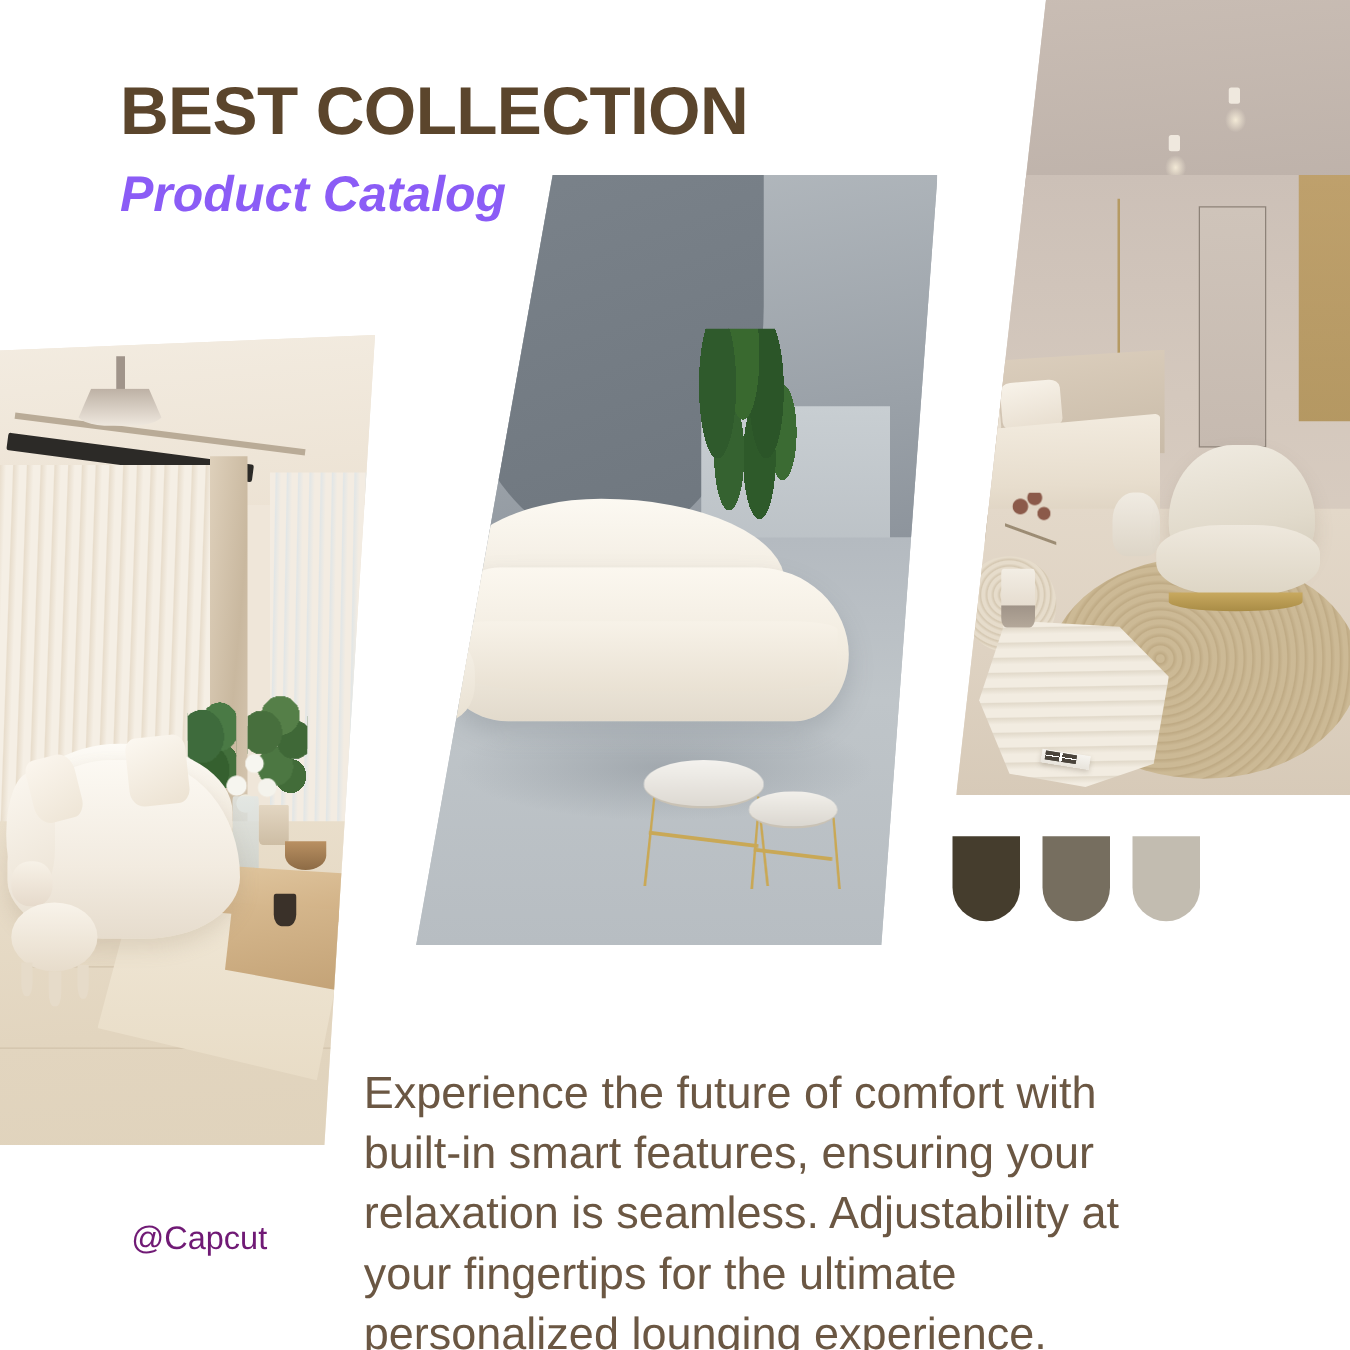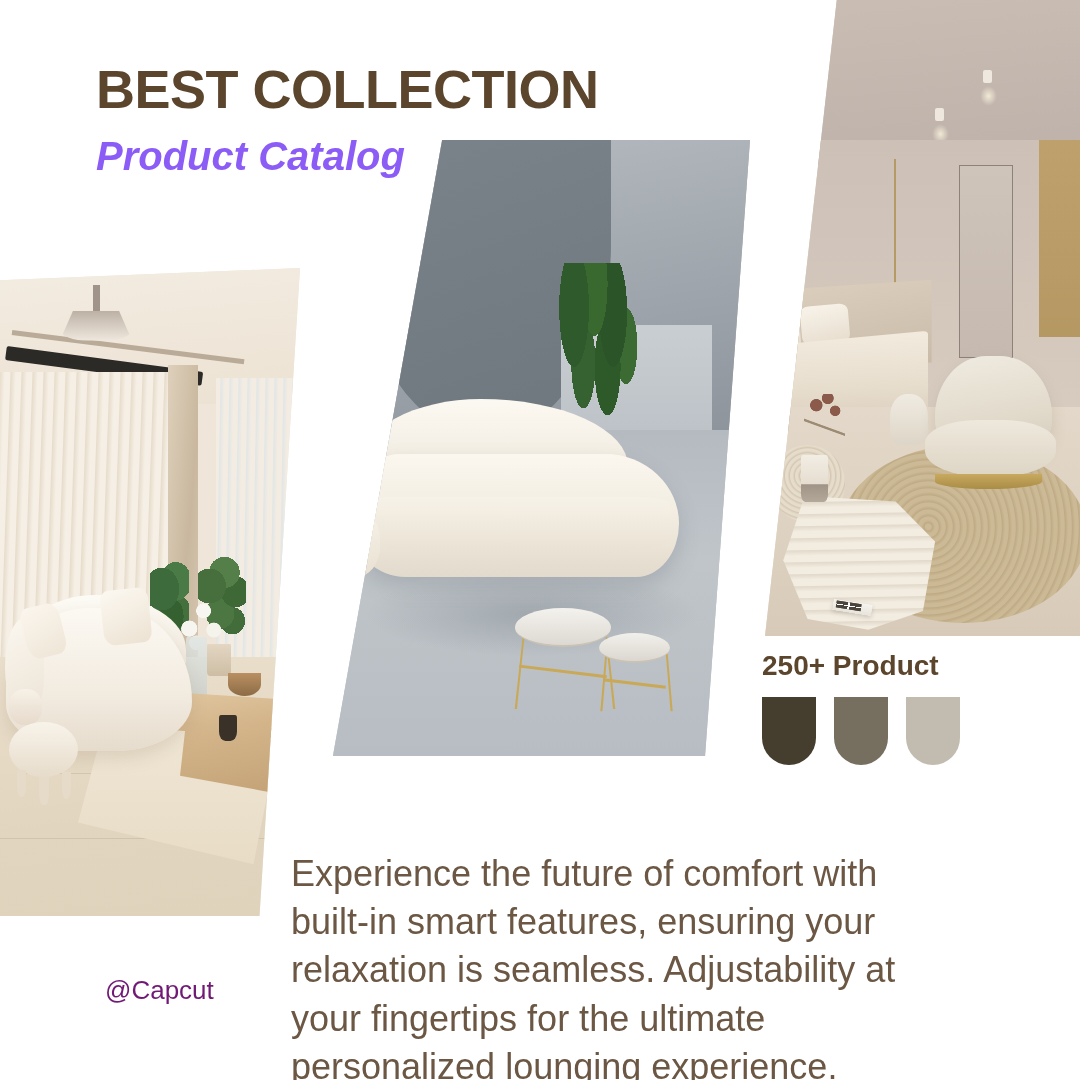--- a/index.html
+++ b/index.html
@@ -378,21 +378,20 @@
         <div class="rb-book">
           <div class="rb-book-img"></div>
         </div>
       </div>
       <div class="rb-stems"></div>
       <div class="rb-vase"></div>
     </div>
   </div>
 
   <div class="products">
-    <div class="products-title">250+ Product</div>
     <div class="swatches">
       <div class="swatch" style="background: rgb(69, 61, 45);"></div>
       <div class="swatch" style="background: rgb(118, 110, 95);"></div>
       <div class="swatch" style="background: rgb(194, 188, 176);"></div>
     </div>
   </div>
 
   <p class="bodycopy">Experience the future of comfort with built-in smart features, ensuring your relaxation is seamless. Adjustability at your fingertips for the ultimate personalized lounging experience.</p>
 
   <div class="handle">@Capcut</div>

